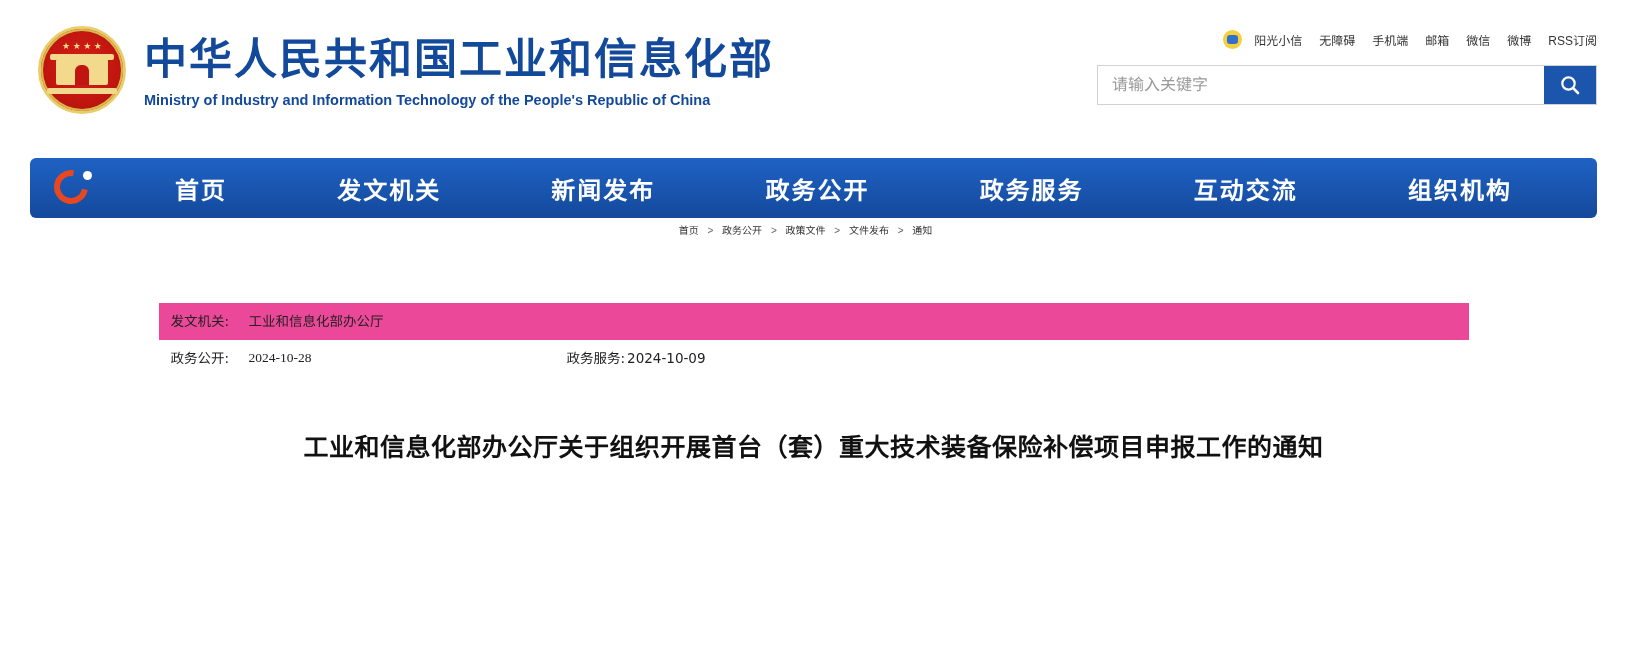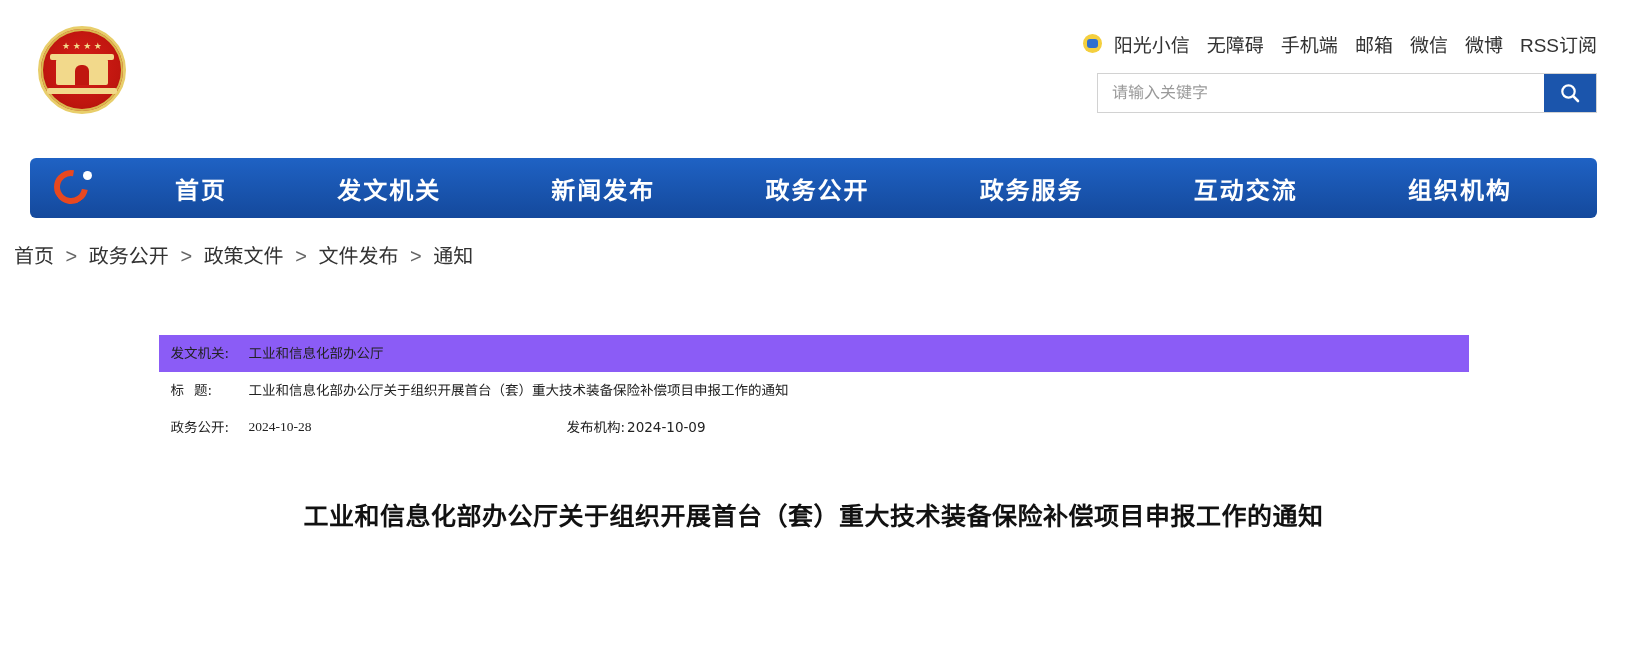--- a/index.html
+++ b/index.html
@@ -106,21 +106,21 @@
 
   .header-right {
     padding-top: 30px;
     width: 500px;
   }
   .toplinks {
     display: flex;
     align-items: center;
     justify-content: flex-end;
     gap: 17px;
-    font-size: 19px;
+    font-size: 12px;
     color: #333333;
     white-space: nowrap;
   }
   .toplinks a {
     color: #333333;
     text-decoration: none;
     cursor: pointer;
   }
   .sun-icon {
     width: 19px;
@@ -214,41 +214,42 @@
     font-weight: bold;
     letter-spacing: 2px;
     text-decoration: none;
     cursor: pointer;
     white-space: nowrap;
     font-family: "DejaVu Sans", "Liberation Sans", sans-serif;
   }
 
   
   .breadcrumb {
-    padding: 22px 30px 0 14px;
-    font-size: 20px;
+    padding: 4px 30px 0 14px;
+    font-size: 10px;
     color: #333333;
     white-space: nowrap;
+    text-align: center;
   }
   .breadcrumb a { color: #333; text-decoration: none; cursor: pointer; }
   .breadcrumb .sep { margin: 0 6px; color: #666; }
 
   
   .doc-wrap {
     margin: 66px auto 0 auto;
     width: 1310px;
   }
   .meta-table {
     width: 100%;
     border-collapse: collapse;
     font-size: 13.5px;
     color: #222222;
     font-family: "DejaVu Sans", "Liberation Sans", sans-serif;
   }
-  .meta-table tr.shaded { background: #8b5cf6; }
+  .meta-table tr.shaded { background: #ec4899; }
   .meta-table td {
     padding: 9px 0 9px 0;
     vertical-align: middle;
     line-height: 1.4;
   }
   td.lbl {
     width: 88px;
     padding-left: 12px;
     color: #222;
     white-space: nowrap;
@@ -278,20 +279,24 @@
 
 <div class="header">
   <div class="header-inner">
 
     <div class="brand">
       <div class="emblem">
         <div class="stars">★ ★ ★ ★</div>
         <div class="bar bar1"></div>
         <div class="gate"></div>
         <div class="bar bar2"></div>
+      </div>
+      <div class="brand-text">
+        <div class="brand-cn">中华人民共和国工业和信息化部</div>
+        <div class="brand-en">Ministry of Industry and Information Technology of the People's Republic of China</div>
       </div>
     </div>
 
     <div class="header-right">
       <div class="toplinks">
         <span class="sun-icon"></span>
         <a>阳光小信</a>
         <a>无障碍</a>
         <a>手机端</a>
         <a>邮箱</a>
@@ -346,29 +351,23 @@
   <a>通知</a>
 </div>
 
 <div class="doc-wrap">
   <table class="meta-table">
     <tbody>
       <tr class="shaded">
         <td class="lbl">发文机关:</td>
         <td class="val" colspan="3">工业和信息化部办公厅</td>
       </tr>
-      <tr>
-        <td class="lbl">
-          <span class="spaced">标</span><span>题:</span>
-        </td>
-        <td class="val" colspan="3">工业和信息化部办公厅关于组织开展首台（套）重大技术装备保险补偿项目申报工作的通知</td>
-      </tr>
       <tr class="split-row">
         <td class="lbl">政务公开:</td>
         <td class="val val1">2024-10-28</td>
-        <td class="lbl2">发布机构:</td>
+        <td class="lbl2">政务服务:</td>
         <td class="val">2024-10-09</td>
       </tr>
     </tbody>
   </table>
 
   <div class="doc-title">工业和信息化部办公厅关于组织开展首台（套）重大技术装备保险补偿项目申报工作的通知</div>
 </div>
 
 </body></html>

